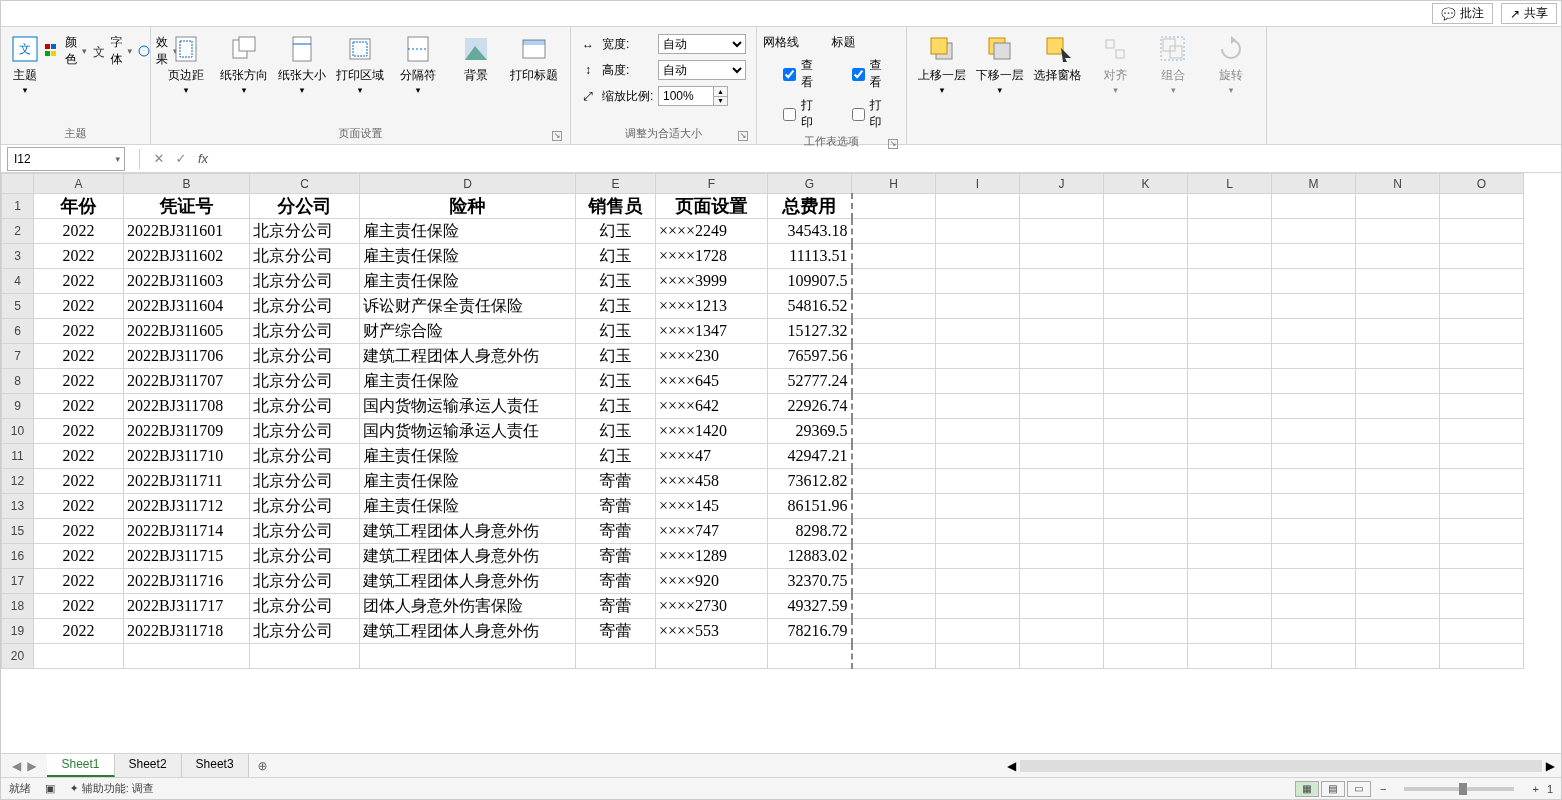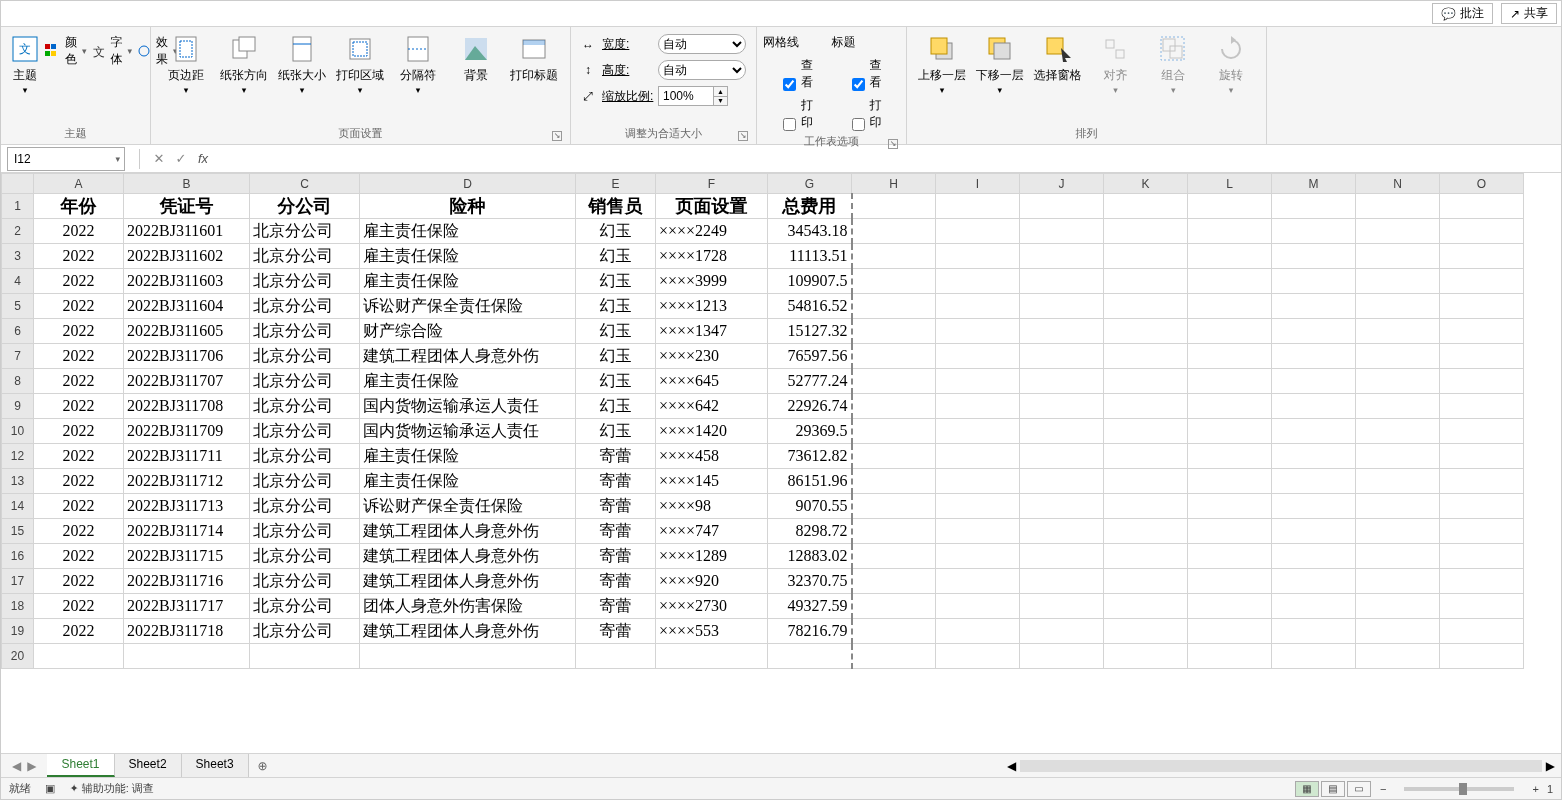--- a/index.html
+++ b/index.html
@@ -16,28 +16,28 @@
 .rgroup .glabel{text-align:center;font-size:11px;color:#666;padding-bottom:3px;position:relative;}
 .rgroup .glabel .dlg{position:absolute;right:2px;bottom:3px;width:10px;height:10px;border:1px solid #999;font-size:8px;line-height:8px;color:#666;}
 .vbtn{display:flex;flex-direction:column;align-items:center;justify-content:flex-start;width:58px;padding:2px 2px;cursor:pointer;font-size:12px;}
 .vbtn .ic{width:32px;height:32px;margin-bottom:3px;display:flex;align-items:center;justify-content:center;}
 .vbtn .lbl{text-align:center;line-height:14px;white-space:nowrap;}
 .hrow{display:flex;align-items:center;font-size:12px;padding:1px 2px;cursor:pointer;}
 .hrow .hic{width:18px;height:16px;margin-right:4px;display:flex;align-items:center;justify-content:center;}
 .hrow .dd{margin-left:3px;font-size:9px;color:#666;}
 .sizerow{display:flex;align-items:center;font-size:12px;margin:3px 0;}
 .sizerow .slic{width:22px;height:18px;display:flex;align-items:center;justify-content:center;margin-right:3px;}
-.sizerow .sllbl{width:56px;text-decoration:underline;}
+.sizerow .sllbl{width:56px;}
 .sizerow select,.sizerow input{height:20px;font-size:12px;border:1px solid #aaa;background:#fff;}
-.sizerow select{width:88px;border-radius:10px;}
+.sizerow select{width:88px;}
 .sizerow input{width:56px;padding:0 4px;}
 .sizerow .spin{width:14px;height:20px;border:1px solid #aaa;border-left:none;display:flex;flex-direction:column;}
 .sizerow .spin div{flex:1;font-size:7px;display:flex;align-items:center;justify-content:center;border-bottom:1px solid #aaa;}
 .sizerow .spin div:last-child{border-bottom:none;}
-.chkrow{display:flex;align-items:flex-end;font-size:12px;margin:3px 6px 3px 0;padding-left:20px;}
+.chkrow{display:flex;align-items:center;font-size:12px;margin:3px 6px 3px 0;padding-left:20px;}
 .chkrow input{margin-right:5px;}
 .chkcol{display:flex;flex-direction:column;margin-right:12px;}
 .chkcol .chktitle{font-size:12px;margin:3px 0 3px 0;}
 .namerow{height:28px;border-bottom:1px solid #d4d4d4;display:flex;align-items:center;background:#fff;}
 .namebox{width:118px;height:24px;border:1px solid #aaa;margin:8px 6px;font-size:12px;padding:0 6px;display:flex;align-items:center;position:relative;}
 .namebox .dd2{position:absolute;right:4px;font-size:9px;color:#666;}
 .fxsep{width:1px;height:20px;background:#ccc;margin:0 8px;}
 .fxbtn{width:22px;height:22px;display:flex;align-items:center;justify-content:center;color:#888;font-size:13px;cursor:pointer;}
 .fxlbl{font-style:italic;font-size:13px;color:#555;margin:0 6px;}
 .fxinput{flex:1;height:22px;border:none;font-size:12px;padding:0 6px;outline:none;}
@@ -308,21 +308,20 @@
         <div class="vbtn" style="opacity:0.45">
             <div class="ic">
               <svg width="30" height="30">
                 <path d="M15 6 A9 9 0 1 1 6 15" fill="none" stroke="#888" stroke-width="2"></path>
                 <polygon points="15,2 15,10 20,6" fill="#888"></polygon>
               </svg>
             </div>
             <div class="lbl"><span>旋转</span><br><span style="font-size:9px">▾</span></div>
           </div>
       </div>
-      <div class="glabel"><span>排列</span></div>
     </div>
   </div>
 
   <div class="namerow">
     <div class="namebox">
         <span>I12</span>
         <span class="dd2">▾</span>
       </div>
     <div class="fxsep"></div>
     <div class="fxbtn">✕</div>
@@ -528,20 +527,38 @@
             <td class=""></td>
             <td class=""></td>
             <td class=""></td>
             <td class=""></td>
             <td class=""></td>
             <td class=""></td>
             <td class=""></td>
             <td class=""></td>
           </tr>
           <tr class="drow">
+            <th>11</th>
+            <td class="ctr">2022</td>
+            <td class="">2022BJ311710</td>
+            <td class="">北京分公司</td>
+            <td class="">雇主责任保险</td>
+            <td class="ctr">幻玉</td>
+            <td class="">××××47</td>
+            <td class="num pagebreak">42947.21</td>
+            <td class=""></td>
+            <td class=""></td>
+            <td class=""></td>
+            <td class=""></td>
+            <td class=""></td>
+            <td class=""></td>
+            <td class=""></td>
+            <td class=""></td>
+          </tr>
+          <tr class="drow">
             <th>12</th>
             <td class="ctr">2022</td>
             <td class="">2022BJ311711</td>
             <td class="">北京分公司</td>
             <td class="">雇主责任保险</td>
             <td class="ctr">寄蕾</td>
             <td class="">××××458</td>
             <td class="num pagebreak">73612.82</td>
             <td class=""></td>
             <td class=""></td>
@@ -554,38 +571,20 @@
           </tr>
           <tr class="drow">
             <th>13</th>
             <td class="ctr">2022</td>
             <td class="">2022BJ311712</td>
             <td class="">北京分公司</td>
             <td class="">雇主责任保险</td>
             <td class="ctr">寄蕾</td>
             <td class="">××××145</td>
             <td class="num pagebreak">86151.96</td>
-            <td class=""></td>
-            <td class=""></td>
-            <td class=""></td>
-            <td class=""></td>
-            <td class=""></td>
-            <td class=""></td>
-            <td class=""></td>
-            <td class=""></td>
-          </tr>
-          <tr class="drow">
-            <th>14</th>
-            <td class="ctr">2022</td>
-            <td class="">2022BJ311713</td>
-            <td class="">北京分公司</td>
-            <td class="">诉讼财产保全责任保险</td>
-            <td class="ctr">寄蕾</td>
-            <td class="">××××98</td>
-            <td class="num pagebreak">9070.55</td>
             <td class=""></td>
             <td class=""></td>
             <td class=""></td>
             <td class=""></td>
             <td class=""></td>
             <td class=""></td>
             <td class=""></td>
             <td class=""></td>
           </tr>
           <tr class="drow">

